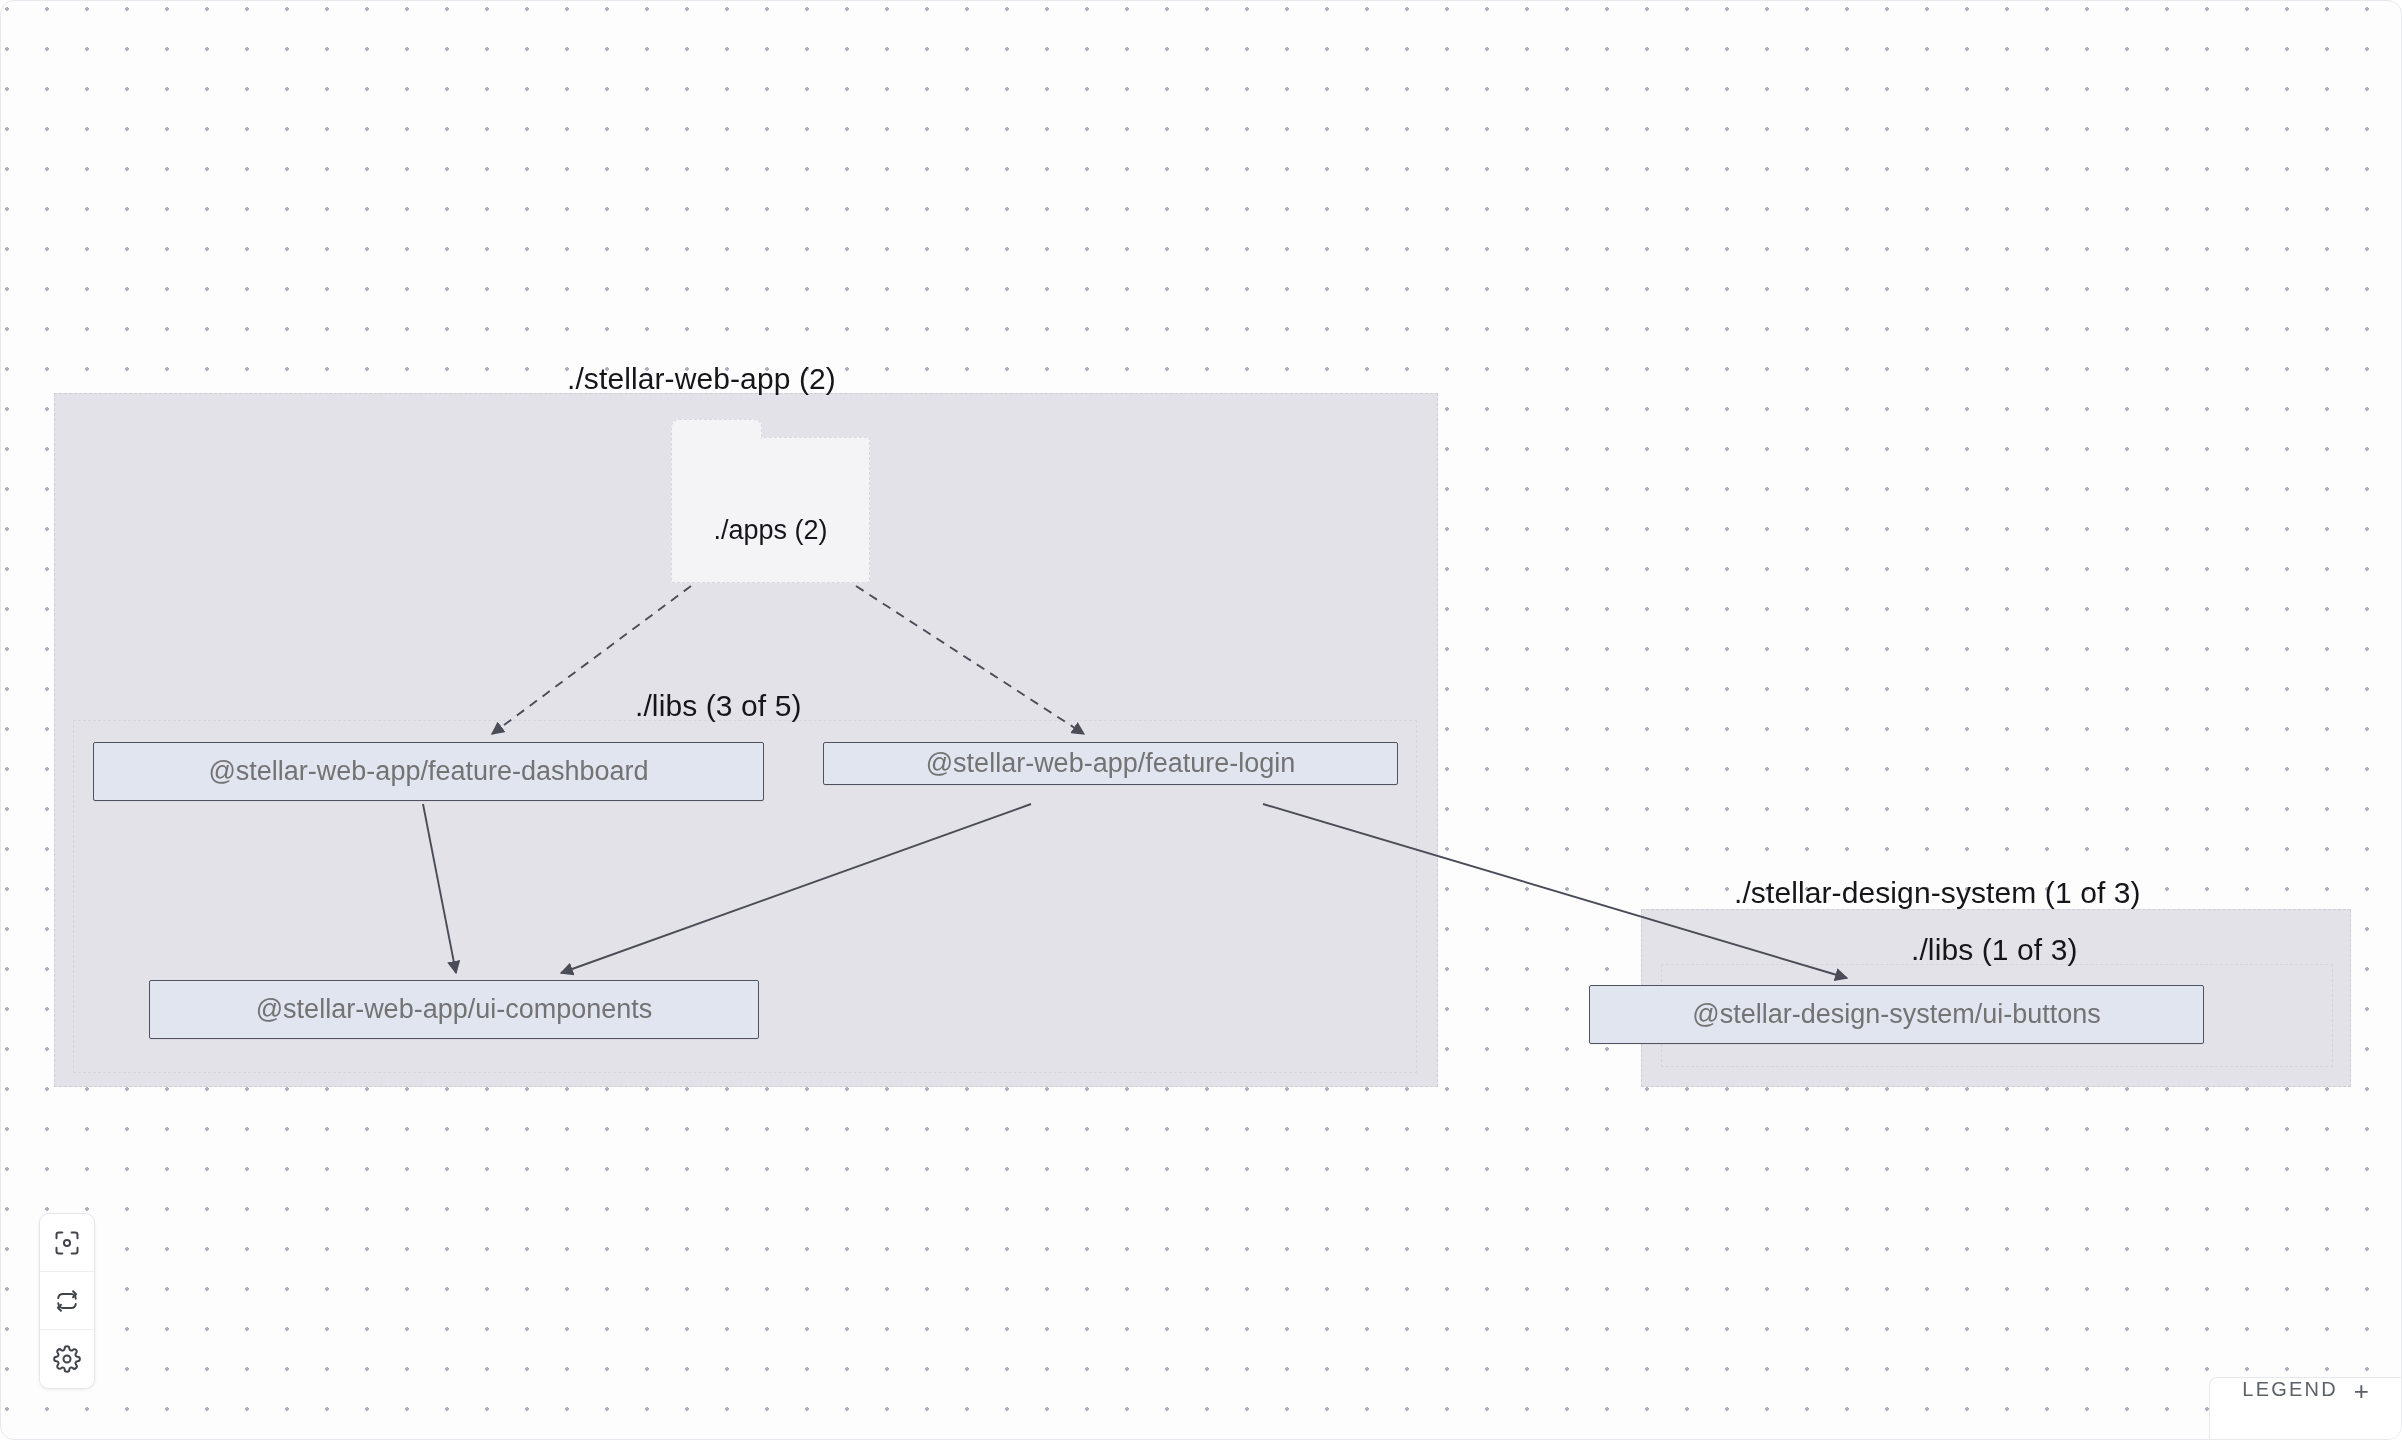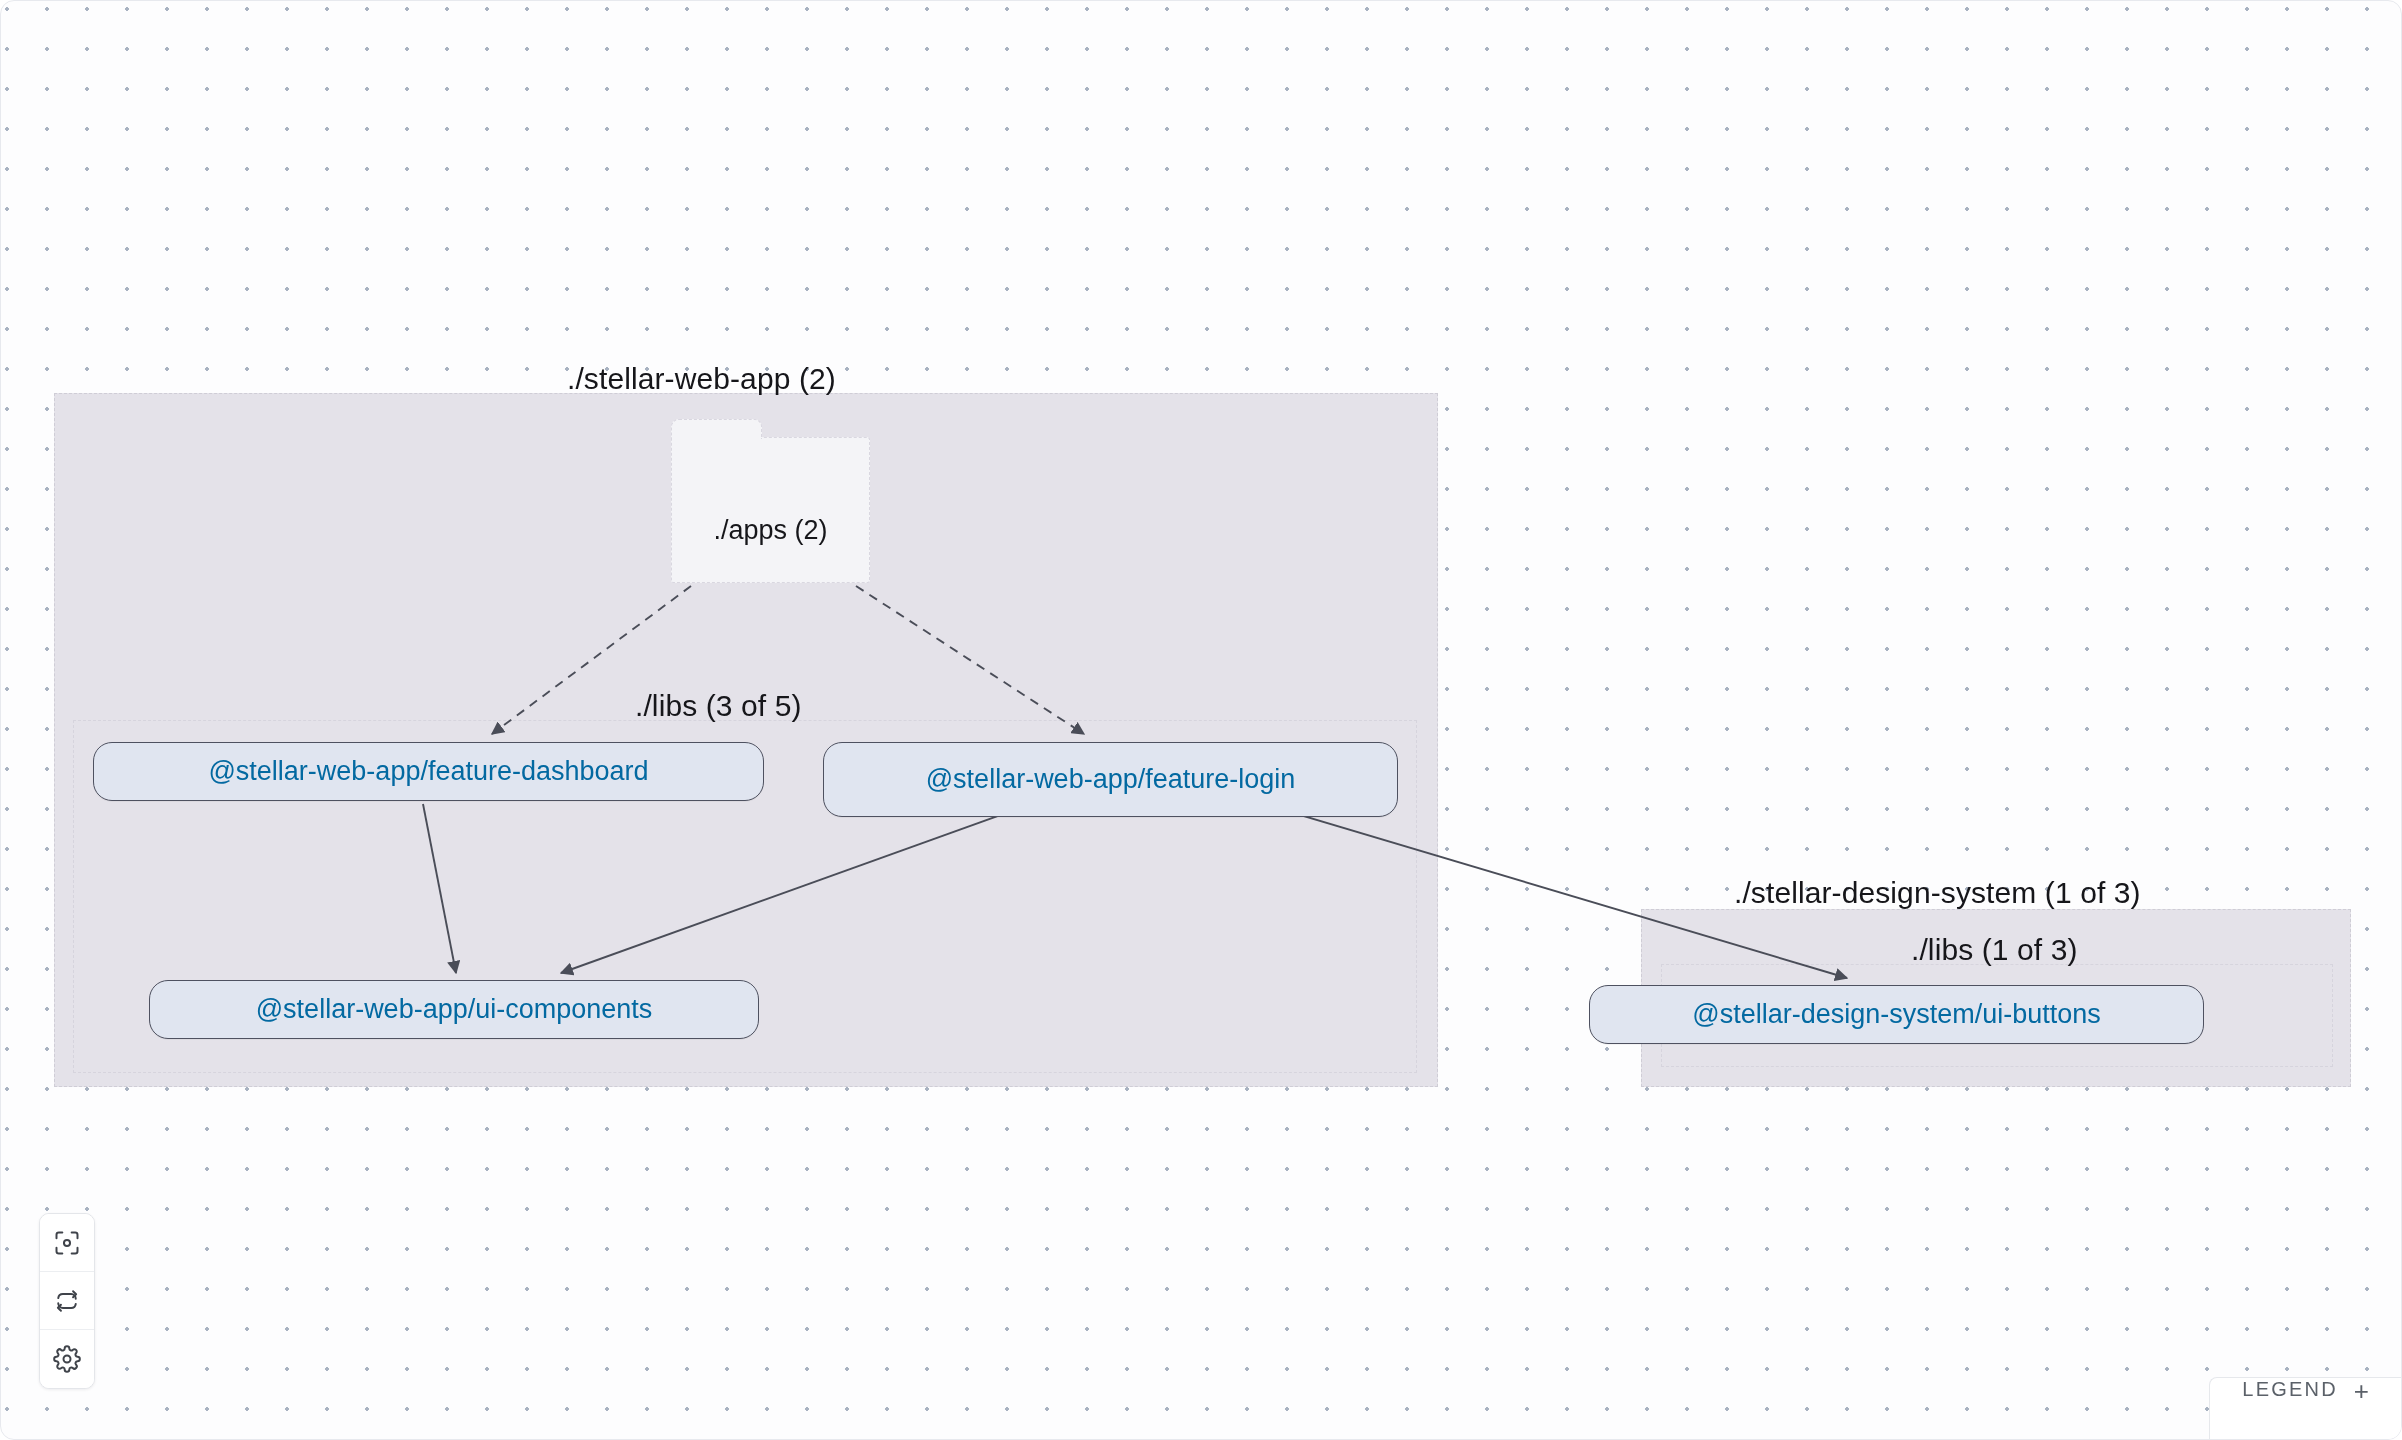--- a/index.html
+++ b/index.html
@@ -82,23 +82,23 @@
   }
 
   
   .node {
     position: absolute;
     display: flex;
     align-items: center;
     justify-content: center;
     background: #e0e5f0;
     border: 1.6px solid #4e5160;
-    border-radius: 19px;
+    border-radius: 2px;
     font-size: 27px;
-    color: #0369a1;
+    color: #737373;
     white-space: nowrap;
     padding: 0 18px;
     box-shadow: 0 1px 0 rgba(0,0,0,0.04);
   }
 
   
   #edges {
     position: absolute;
     left: 0; top: 0;
     width: 2402px; height: 1440px;
@@ -188,21 +188,21 @@
     <g id="edge-group" fill="none" stroke="#4a4d58" stroke-width="1.9">
         <path d="M 690 585 L 491 733" marker-end="url(#arrow)" stroke-dasharray="9 7"></path>
         <path d="M 855 585 L 1083 733" marker-end="url(#arrow)" stroke-dasharray="9 7"></path>
         <path d="M 422 803 L 455 972" marker-end="url(#arrow)"></path>
         <path d="M 1030 803 L 560 972" marker-end="url(#arrow)"></path>
         <path d="M 1262 803 L 1846 977" marker-end="url(#arrow)"></path>
       </g>
   </svg>
 
   <div class="node" id="n-feature-dashboard" style="left: 92px; top: 741px; width: 671px; height: 59px;">@stellar-web-app/feature-dashboard</div>
-  <div class="node" id="n-feature-login" style="left: 822px; top: 741px; width: 575px; height: 75px;">@stellar-web-app/feature-login</div>
+  <div class="node" id="n-feature-login" style="left: 822px; top: 741px; width: 575px; height: 43px;">@stellar-web-app/feature-login</div>
   <div class="node" id="n-ui-components" style="left: 148px; top: 979px; width: 610px; height: 59px;">@stellar-web-app/ui-components</div>
   <div class="node" id="n-ui-buttons" style="left: 1588px; top: 984px; width: 615px; height: 59px;">@stellar-design-system/ui-buttons</div>
 
   <div id="toolbar">
     <div class="tbtn">
       <span>
         <svg width="28" height="28" viewBox="0 0 24 24" fill="none" stroke="#3f434a" stroke-width="1.7" stroke-linecap="round" stroke-linejoin="round">
           <path d="M3 8V5a2 2 0 0 1 2-2h3"></path>
           <path d="M16 3h3a2 2 0 0 1 2 2v3"></path>
           <path d="M21 16v3a2 2 0 0 1-2 2h-3"></path>

